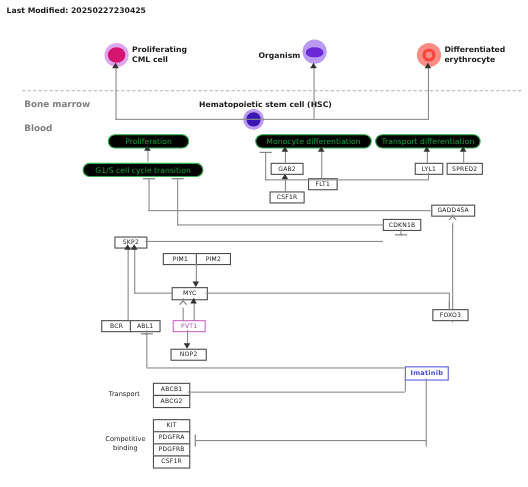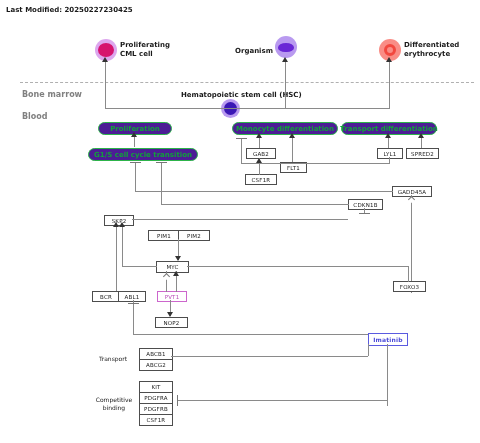--- a/index.html
+++ b/index.html
@@ -15,22 +15,22 @@
   .compartment-label{position:absolute;font-size:8px;color:#808080;font-weight:bold;}
   .divider{position:absolute;left:20px;right:6px;border-top:1px dashed #b0b0b0;height:0;}
 
   
   .cell{position:absolute;}
   .cell-halo{position:absolute;border-radius:50%;}
   .cell-label{position:absolute;font-size:7px;font-weight:bold;color:#1a1a1a;line-height:8.5px;white-space:nowrap;}
 
   
   .proc{
-    position:absolute;border:1px solid #2db34a;border-radius:9px;background:#4c1d95;
-    color:#11a23a;font-size:7px;font-weight:bold;text-align:center;
+    position:absolute;border:1px solid #2db34a;border-radius:9px;background:#000000;
+    color:#11a23a;font-size:7px;font-weight:normal;text-align:center;
     display:flex;align-items:center;justify-content:center;white-space:nowrap;
   }
   
   .gene{
     position:absolute;border:1px solid #4d4d4d;background:#ffffff;
     color:#1a1a1a;font-size:5.5px;text-align:center;
     display:flex;align-items:center;justify-content:center;white-space:nowrap;
     letter-spacing:.2px;
   }
   .gene.rna{border-color:#cc66cc;color:#b94fb9;}
@@ -100,21 +100,21 @@
 <div class="arrow-up" style="left:102px;top:57px;"></div>
 
 <div class="ln lnv" style="left:285px;top:62px;height:46px;"></div>
 <div class="ln lnh" style="left:230px;top:108px;width:160px;"></div>
 <div class="arrow-up" style="left:282px;top:57px;"></div>
 
 <div class="ln lnv" style="left:389px;top:62px;height:46px;"></div>
 <div class="arrow-up" style="left:386px;top:57px;"></div>
 
 <div class="proc" style="left:98px;top:122px;width:72px;height:11px;">Proliferation</div>
-<div class="proc" style="left:88px;top:148px;width:108px;height:11px;">G1/S cell cycle transition</div>
+<div class="proc" style="left:75px;top:148px;width:108px;height:11px;">G1/S cell cycle transition</div>
 <div class="proc" style="left:232px;top:122px;width:104px;height:11px;">Monocyte differentiation</div>
 <div class="proc" style="left:341px;top:122px;width:94px;height:11px;">Transport differentiation</div>
 
 <div class="ln lnv" style="left:134px;top:136px;height:11px;"></div>
 <div class="arrow-up" style="left:131px;top:132px;"></div>
 
 <div class="ln lnv" style="left:259px;top:136px;height:12px;"></div>
 <div class="arrow-up" style="left:256px;top:133px;"></div>
 <div class="ln lnv" style="left:292px;top:136px;height:28px;"></div>
 <div class="arrow-up" style="left:289px;top:133px;"></div>

